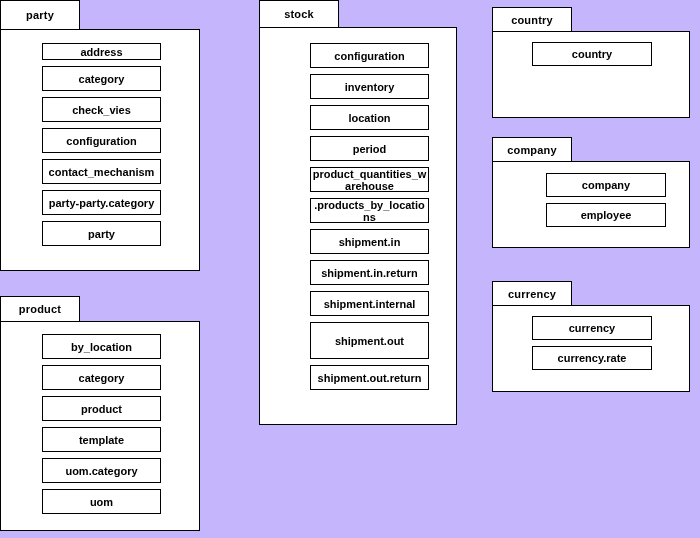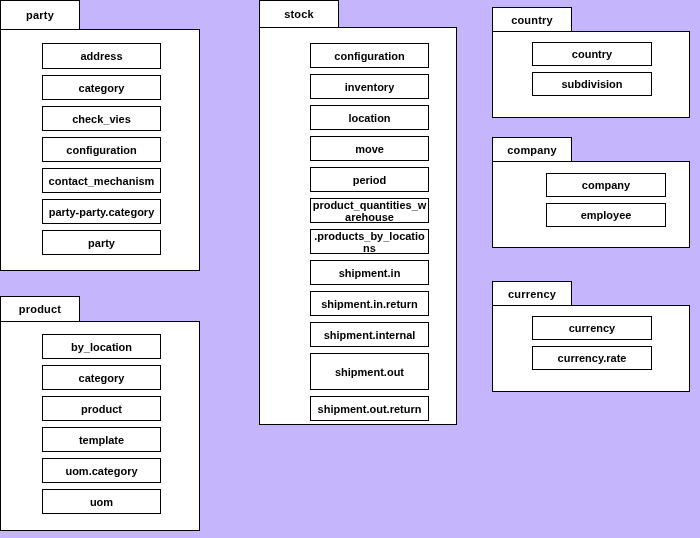--- a/index.html
+++ b/index.html
@@ -69,21 +69,21 @@
 </head>
 <body>
 
 <div id="canvas">
     <div class="package" style="left: 0px; top: 0px; width: 700px; height: 538px; pointer-events: none;">
       <div class="pkg-tab" style="pointer-events: auto; left: 0px; top: 0px; width: 80px; height: 30px;">
         <span>party</span>
       </div>
       <div class="pkg-body" style="pointer-events: auto; left: 0px; top: 29px; width: 200px; height: 242px;">
         <div class="pkg-items" style="padding-top: 13px; padding-left: 41px; align-items: flex-start;">
-          <div class="item" style="width: 119px; height: 26px; margin-bottom: 6px;">
+          <div class="item" style="width: 119px; height: 17px; margin-bottom: 6px;">
             <span>address</span>
           </div>
           <div class="item" style="width: 119px; height: 25px; margin-bottom: 6px;">
             <span>category</span>
           </div>
           <div class="item" style="width: 119px; height: 25px; margin-bottom: 6px;">
             <span>check_vies</span>
           </div>
           <div class="item" style="width: 119px; height: 25px; margin-bottom: 6px;">
             <span>configuration</span>
@@ -136,23 +136,20 @@
           <div class="item" style="width: 119px; height: 25px; margin-bottom: 6px;">
             <span>configuration</span>
           </div>
           <div class="item" style="width: 119px; height: 25px; margin-bottom: 6px;">
             <span>inventory</span>
           </div>
           <div class="item" style="width: 119px; height: 25px; margin-bottom: 6px;">
             <span>location</span>
           </div>
           <div class="item" style="width: 119px; height: 25px; margin-bottom: 6px;">
-            <span>move</span>
-          </div>
-          <div class="item" style="width: 119px; height: 25px; margin-bottom: 6px;">
             <span>period</span>
           </div>
           <div class="item" style="width: 119px; height: 25px; margin-bottom: 6px;">
             <span>product_quantities_warehouse</span>
           </div>
           <div class="item" style="width: 119px; height: 25px; margin-bottom: 6px;">
             <span>.products_by_locations</span>
           </div>
           <div class="item" style="width: 119px; height: 25px; margin-bottom: 6px;">
             <span>shipment.in</span>
@@ -173,23 +170,20 @@
       </div>
     </div>
     <div class="package" style="left: 0px; top: 0px; width: 700px; height: 538px; pointer-events: none;">
       <div class="pkg-tab" style="pointer-events: auto; left: 492px; top: 7px; width: 80px; height: 25px;">
         <span>country</span>
       </div>
       <div class="pkg-body" style="pointer-events: auto; left: 492px; top: 31px; width: 198px; height: 87px;">
         <div class="pkg-items" style="padding-top: 10px; padding-left: 39px; align-items: flex-start;">
           <div class="item" style="width: 120px; height: 24px; margin-bottom: 6px;">
             <span>country</span>
-          </div>
-          <div class="item" style="width: 120px; height: 24px; margin-bottom: 6px;">
-            <span>subdivision</span>
           </div>
         </div>
       </div>
     </div>
     <div class="package" style="left: 0px; top: 0px; width: 700px; height: 538px; pointer-events: none;">
       <div class="pkg-tab" style="pointer-events: auto; left: 492px; top: 137px; width: 80px; height: 25px;">
         <span>company</span>
       </div>
       <div class="pkg-body" style="pointer-events: auto; left: 492px; top: 161px; width: 198px; height: 87px;">
         <div class="pkg-items" style="padding-top: 11px; padding-left: 53px; align-items: flex-start;">

